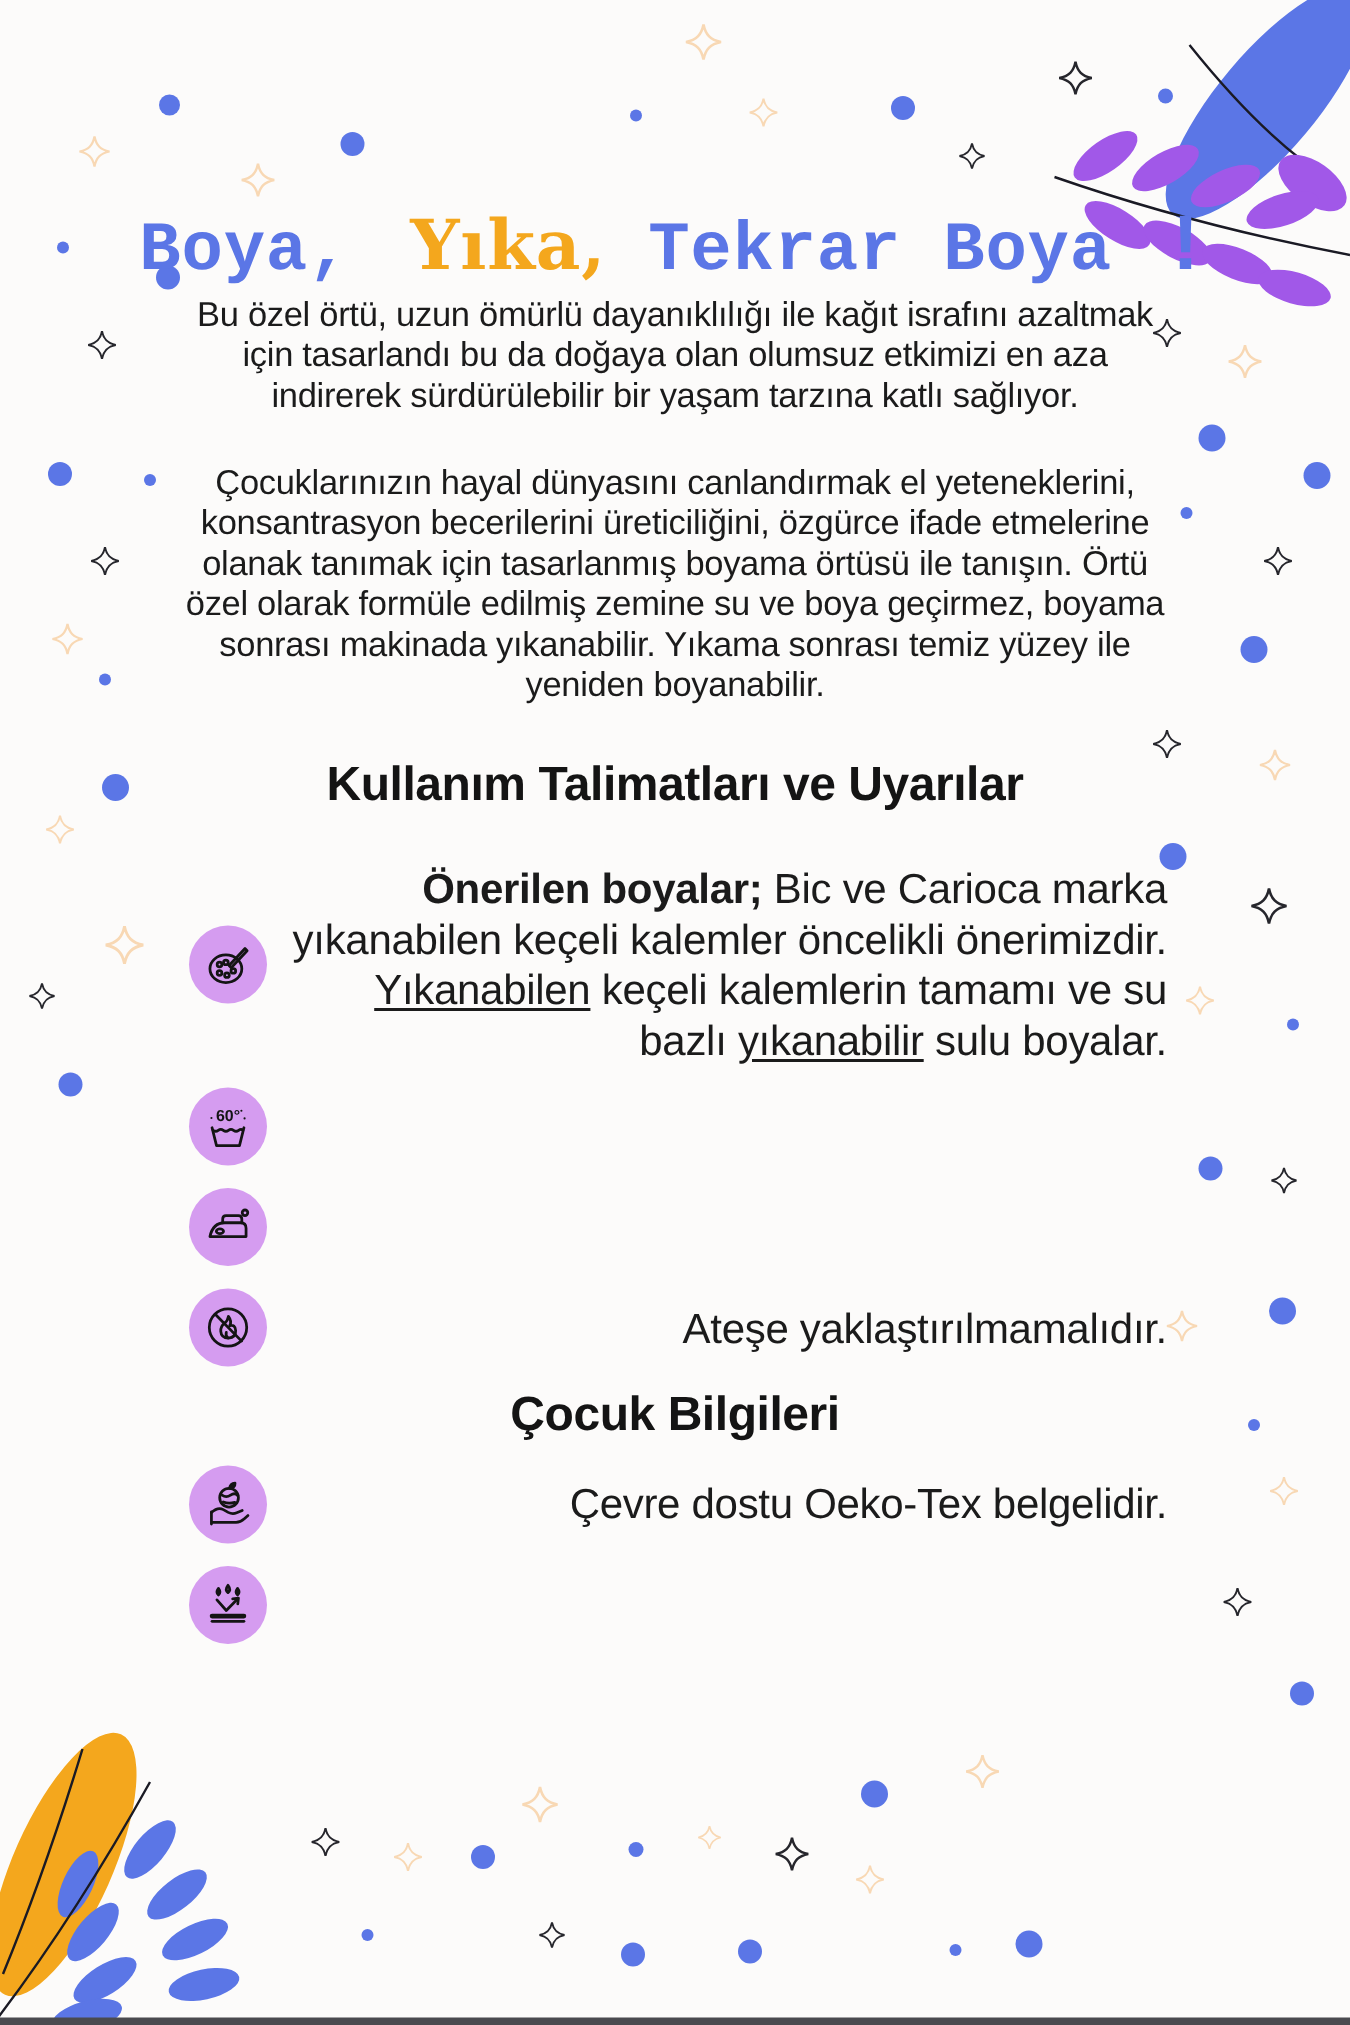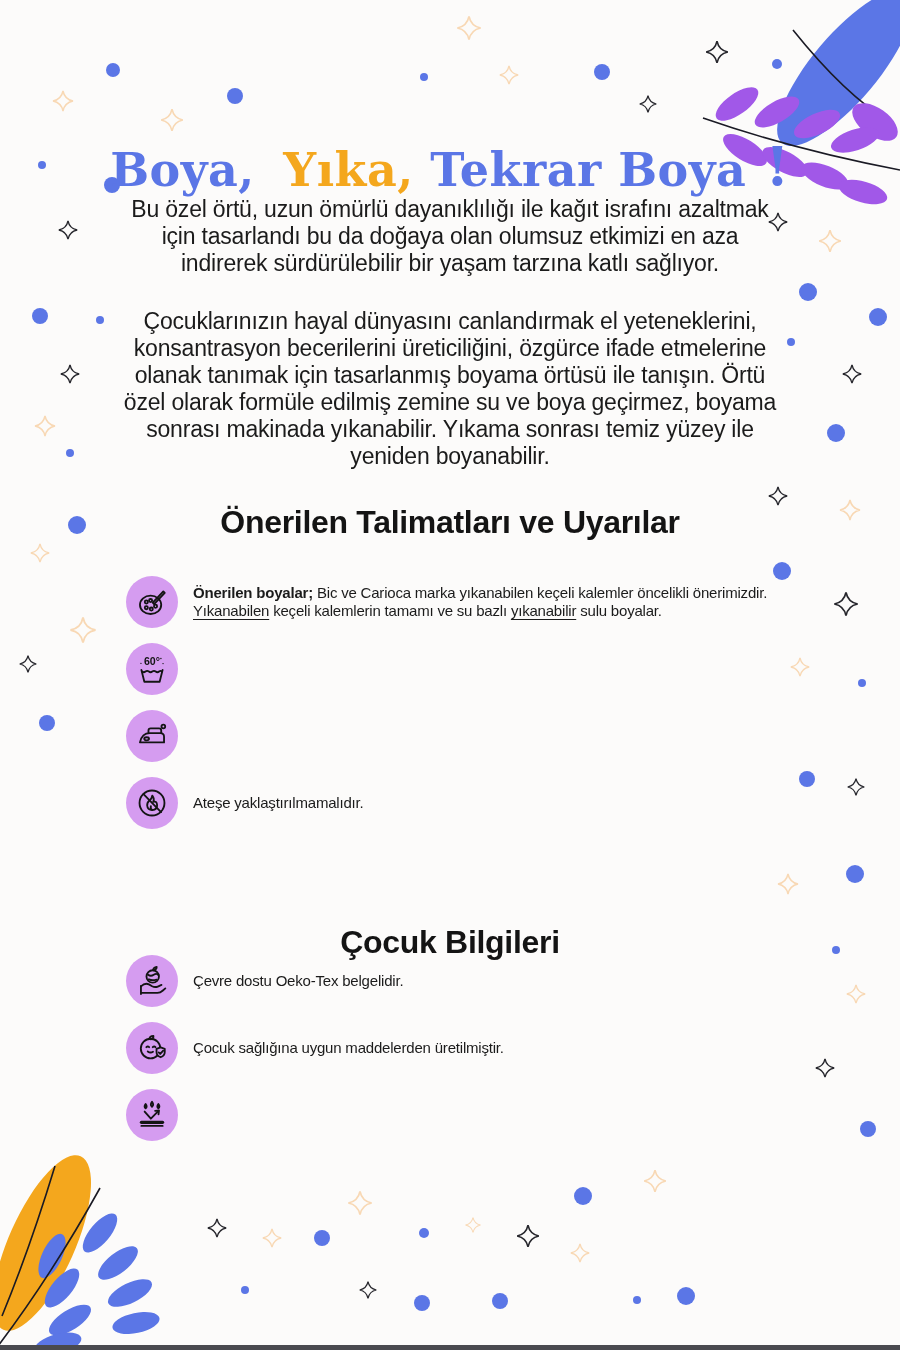--- a/index.html
+++ b/index.html
@@ -6,39 +6,39 @@
     --blue:#5b76e6; --orange:#f4a71d; --purple:#a158e8; --lilac:#d59cf0;
     --peach:#f8d8b4; --ink:#1b1b1b; --bg:#fcfbfa; --bar:#4a4a4f;
   }
   html,body{margin:0;padding:0;}
   body{font-family:"Liberation Sans",sans-serif;background:#e9e9e9;}
   #page{position:relative;width:900px;height:1350px;background:var(--bg);overflow:hidden;margin:0 auto;}
   .deco{position:absolute;transform:translate(-50%,-50%);pointer-events:none;}
   .dot{border-radius:50%;background:var(--blue);}
   #title{position:absolute;top:104px;left:0;width:100%;text-align:center;
     font-family:"DejaVu Serif","Liberation Serif",serif;font-weight:700;font-size:46px;letter-spacing:.5px;}
-  #title .seg-blue{color:var(--blue);}
+  #title .seg-blue{color:var(--blue);font-family:Liberation Mono, monospace;}
   #title .seg-orange{color:var(--orange);margin-left:12px;}
   #title .bang{font-size:54px;}
   .para{position:absolute;left:50%;transform:translateX(-50%);text-align:center;
     color:var(--ink);font-size:23px;line-height:1.17;letter-spacing:-.2px;margin:0;}
   #para-1{top:196px;width:640px;}
   #para-2{top:308px;width:672px;}
   .section-heading{position:absolute;left:0;width:100%;text-align:center;margin:0;
     color:#141414;font-size:32px;font-weight:800;letter-spacing:-.3px;}
   #heading-usage{top:504px;}
   #heading-product{top:924px;}
   .items{position:absolute;left:126px;width:660px;display:flex;flex-direction:column;}
   #items-usage{top:576px;}
-  #items-product{top:955px;}
+  #items-product{top:977px;}
   .item{display:flex;align-items:center;margin-bottom:15px;}
   .icon-circle{flex:0 0 52px;width:52px;height:52px;border-radius:50%;background:var(--lilac);
     display:flex;align-items:center;justify-content:center;margin-right:15px;}
   .icon-circle svg{display:block;}
-  .item-text{color:var(--ink);font-size:15px;line-height:1.2;letter-spacing:-.2px;width:585px;}
+  .item-text{color:var(--ink);font-size:28px;line-height:1.2;letter-spacing:-.2px;width:585px;text-align:right;}
   .item-text b{font-weight:700;}
   .item-text u{text-underline-offset:3px;}
   .corner{position:absolute;pointer-events:none;}
   #leaf-tr{top:0;right:0;}
   #leaf-bl{top:1128px;left:0;}
   #bottom-bar{position:absolute;left:0;bottom:0;width:100%;height:5px;background:var(--bar);z-index:5;}
 </style>
 </head>
 <body>
 
@@ -197,21 +197,21 @@
       <div class="deco" style="left: 655px; top: 1181px; width: 26px; height: 26px;"><svg width="26" height="26" viewBox="0 0 24 24">
           <path d="M12 2 C13.2 8 16 10.8 22 12 C16 13.2 13.2 16 12 22 C10.8 16 8 13.2 2 12 C8 10.8 10.8 8 12 2 Z" fill="none" stroke="#f8d8b4" stroke-width="1.5"></path>
         </svg></div>
     </div>
 
   <h1 id="title"><span class="seg-blue">Boya, </span><span class="seg-orange">Yıka,</span><span class="seg-blue"> Tekrar Boya</span><span class="seg-blue bang"> !</span></h1>
 
   <p id="para-1" class="para">Bu özel örtü, uzun ömürlü dayanıklılığı ile kağıt israfını azaltmak için tasarlandı bu da doğaya olan olumsuz etkimizi en aza indirerek sürdürülebilir bir yaşam tarzına katlı sağlıyor.</p>
   <p id="para-2" class="para">Çocuklarınızın hayal dünyasını canlandırmak el yeteneklerini, konsantrasyon becerilerini üreticiliğini, özgürce ifade etmelerine olanak tanımak için tasarlanmış boyama örtüsü ile tanışın. Örtü özel olarak formüle edilmiş zemine su ve boya geçirmez, boyama sonrası makinada yıkanabilir. Yıkama sonrası temiz yüzey ile yeniden boyanabilir.</p>
 
-  <h2 id="heading-usage" class="section-heading">Önerilen Talimatları ve Uyarılar</h2>
+  <h2 id="heading-usage" class="section-heading">Kullanım Talimatları ve Uyarılar</h2>
   <div id="items-usage" class="items">
       <div class="item">
         <div class="icon-circle">
           <svg width="34" height="34" viewBox="0 0 24 24">
             <g fill="none" stroke="#141414" stroke-width="1.3" stroke-linecap="round" stroke-linejoin="round">
               <ellipse cx="11" cy="14" rx="7.5" ry="6.5"></ellipse>
               <circle cx="8" cy="12" r="1.1"></circle>
               <circle cx="8" cy="16" r="1.1"></circle>
               <circle cx="11.5" cy="17" r="1.1"></circle>
               <circle cx="11" cy="11" r="1.1"></circle>
@@ -276,35 +276,20 @@
               <path d="M4.2 15.5 v5.7 M4.2 20.4 h11.6 q2 0 3.9 -1.7 l1.7 -1.5"></path>
             </g>
           </svg>
         </div>
         <div class="item-text">Çevre dostu Oeko-Tex belgelidir.</div>
       </div>
       <div class="item">
         <div class="icon-circle">
           <svg width="34" height="34" viewBox="0 0 24 24">
             <g fill="none" stroke="#141414" stroke-width="1.3" stroke-linecap="round" stroke-linejoin="round">
-              <circle cx="11" cy="12.4" r="6.9"></circle>
-              <path d="M10.1 5.7 q.3 -2.3 2.9 -2.3 q.3 1.9 -1.9 2.5"></path>
-              <path d="M8 11.4 q1 -1 2 0 M12.5 11.4 q1 -1 2 0"></path>
-              <path d="M9 14.4 q1.9 1.4 3.7 .2"></path>
-              <path d="M15.2 12.6 l2.9 -1 2.9 1 v2.2 q0 2.7 -2.9 3.7 q-2.9 -1 -2.9 -3.7 z" fill="#d59cf0"></path>
-              <path d="M16.7 15.1 l1.1 1.1 2.1 -2.3"></path>
-            </g>
-          </svg>
-        </div>
-        <div class="item-text">Çocuk sağlığına uygun maddelerden üretilmiştir.</div>
-      </div>
-      <div class="item">
-        <div class="icon-circle">
-          <svg width="34" height="34" viewBox="0 0 24 24">
-            <g fill="none" stroke="#141414" stroke-width="1.3" stroke-linecap="round" stroke-linejoin="round">
               <path d="M7.5 4.2 q1.4 1.9 0 3.1 q-1.4 -1.2 0 -3.1 z M12 2.7 q1.6 2.1 0 3.5 q-1.6 -1.4 0 -3.5 z M16.5 4.2 q1.4 1.9 0 3.1 q-1.4 -1.2 0 -3.1 z"></path>
               <path d="M6.8 9.6 L11.2 14.6 L16.6 9.1"></path>
               <path d="M16.9 8.8 l-2.7 .3 M16.9 8.8 l-.3 2.7"></path>
               <path d="M4.5 17.2 h15" stroke-width="2.2"></path>
               <path d="M4.5 19.7 h15"></path>
             </g>
           </svg>
         </div>
       </div>
     </div>

